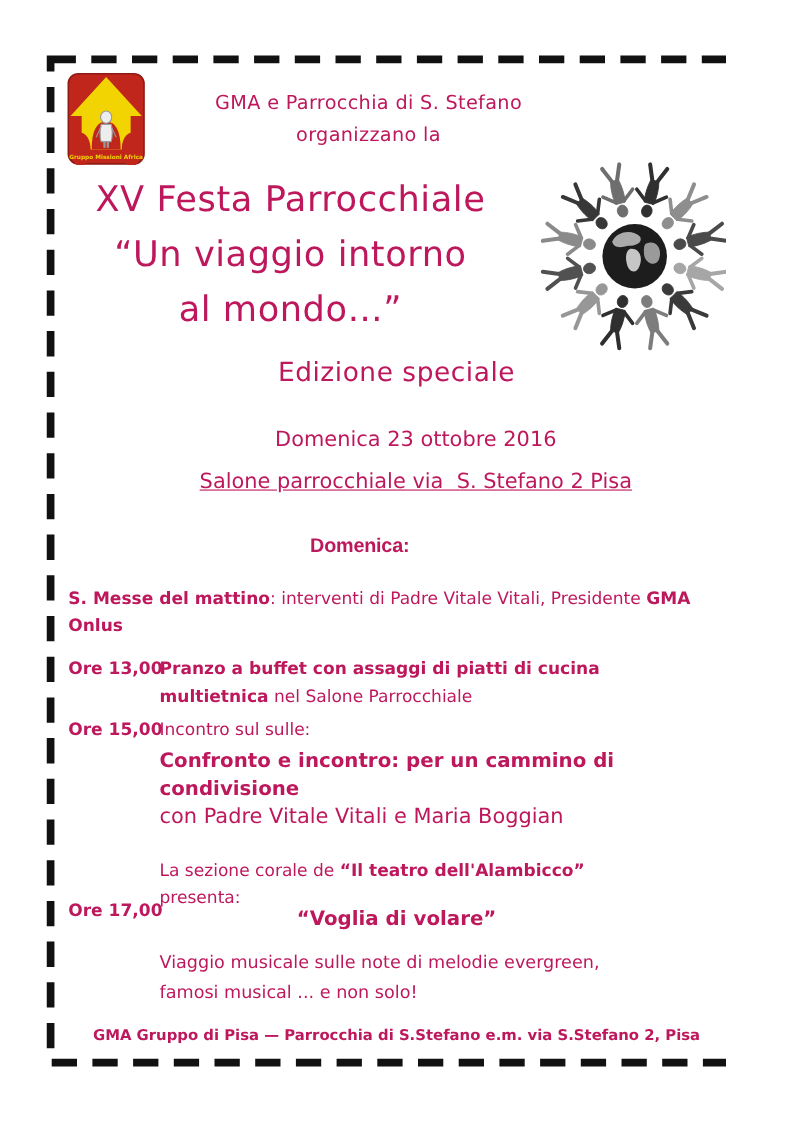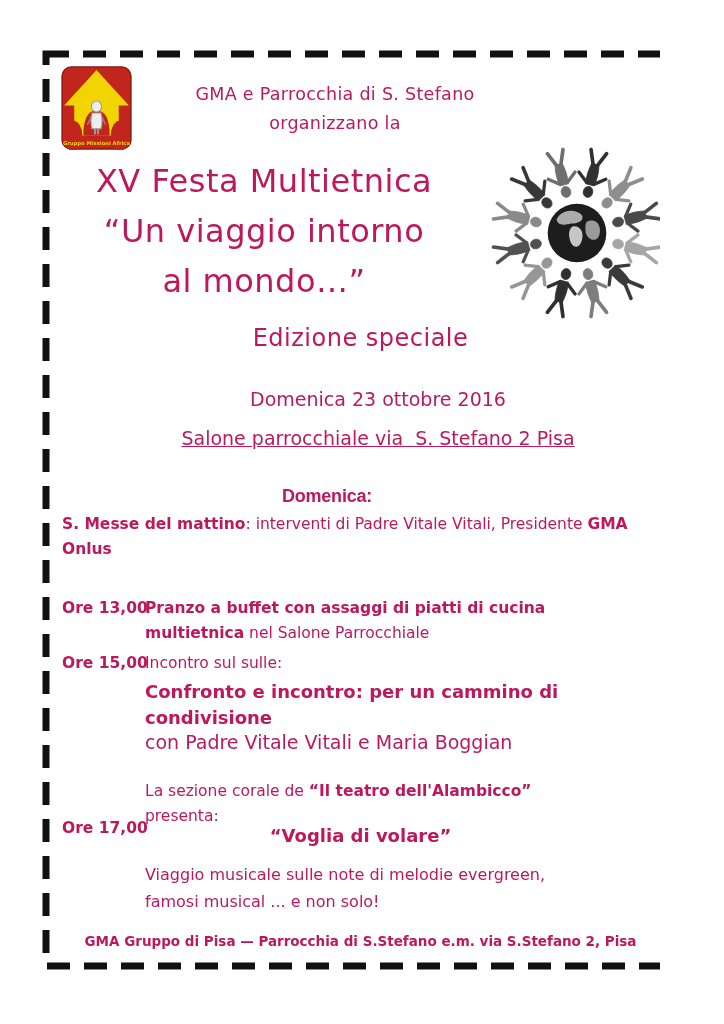--- a/index.html
+++ b/index.html
@@ -25,21 +25,21 @@
   .subtitle{left:46px;top:324px;width:629px;font-size:24px;letter-spacing:.5px;}
   .event-date{left:46px;top:388px;width:664px;font-size:19px;}
   .venue{left:46px;top:427px;width:664px;font-size:19px;white-space:pre-wrap;text-decoration:underline;}
 
   .prog-heading{left:46px;top:486px;width:562px;font-size:18px;font-weight:bold;
     font-family:"Liberation Sans", sans-serif;letter-spacing:-.2px;}
 
   .body-text{font-size:15.5px;line-height:25px;}
   .b{font-weight:bold;}
 
-  .p-morning{left:62px;top:512px;width:602px;}
+  .p-morning{left:62px;top:532px;width:602px;}
   .time-label{left:62px;width:95px;font-weight:bold;}
   .t13{top:596px;}
   .x13{left:145px;top:596px;width:455px;}
   .t15{top:651px;}
   .x15{left:145px;top:651px;width:455px;}
   .theme{left:145px;top:679px;width:472px;font-size:18px;font-weight:bold;line-height:26px;}
   .speakers{left:145px;top:731px;width:472px;font-size:19px;}
   .t17{top:816px;}
   .x17{left:145px;top:779px;width:458px;}
   .x17 .presents{display:block;}
@@ -68,21 +68,21 @@
       <path fill="#ededed" d="M30.5,46.5 Q28.5,55 30.5,62 L33,62 L33,67 L34,67 L34,62 L36,62 L36,67 L37,67 L37,62 L39.5,62 Q41.5,55 39.5,46.5 Z"></path>
       <path fill="none" d="M30.5,48.5 L26,58 M39.5,48.5 L44,58"></path>
     </g>
     <text x="35" y="78" text-anchor="middle" font-size="5.2" fill="#f2d403" font-family="DejaVu Sans, sans-serif" font-weight="bold">Gruppo Missioni Africa</text>
   </svg>
 
   <div class="abs org-line1 center">GMA e Parrocchia di S. Stefano</div>
   <div class="abs org-line2 center">organizzano la</div>
 
   <div class="abs title-block center">
-    <div>XV Festa Multietnica</div>
+    <div>XV Festa Parrocchiale</div>
     <div>“Un viaggio intorno</div>
     <div>al mondo…”</div>
   </div>
 
   <svg class="abs globe" viewBox="-120 -120 240 240" xmlns="http://www.w3.org/2000/svg">
     <defs>
       <g id="person">
         <ellipse cx="0" cy="-27" rx="6.5" ry="7.5"></ellipse>
         <path d="M-6,-17 C-8,-6 -7,4 -5,12 L5,12 C7,4 8,-6 6,-17 Z"></path>
         <path d="M-5,-15 L-19,-4" fill="none" stroke-width="4.5" stroke-linecap="round"></path>

